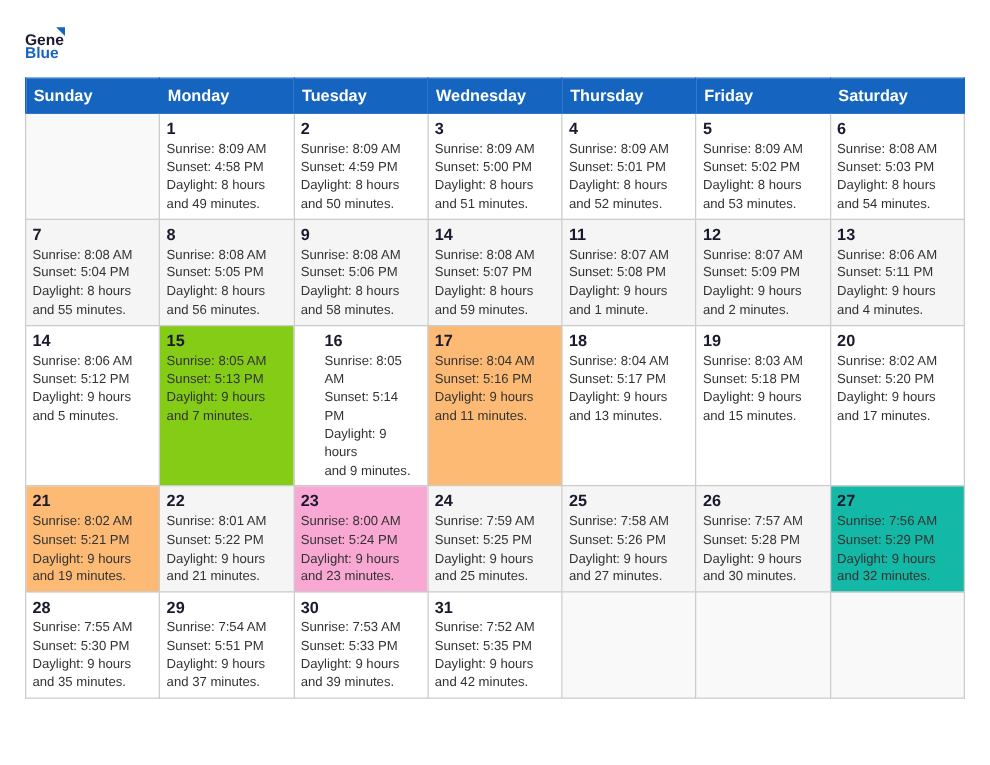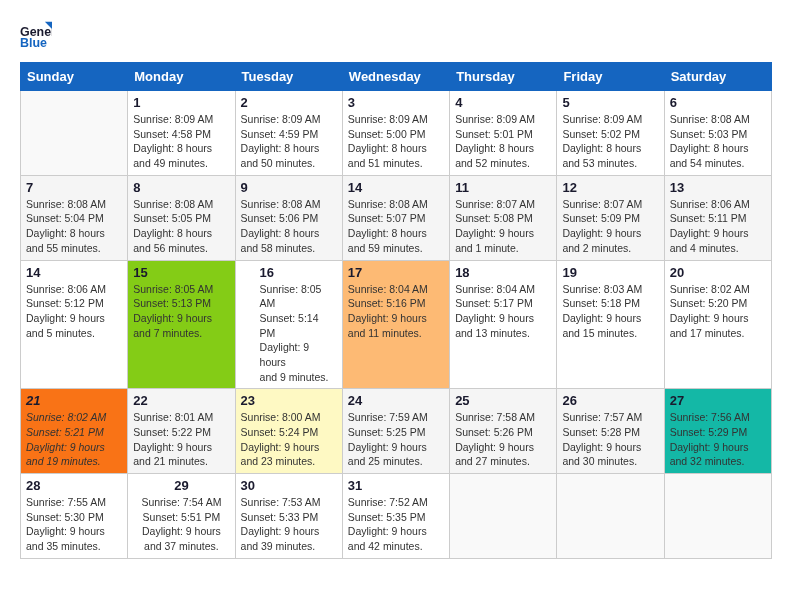--- a/index.html
+++ b/index.html
@@ -251,35 +251,35 @@
         </td>
         <td style="background: rgb(255, 255, 255);">
           <div class="date-num">20</div>
           <div class="cell-info" style="white-space: pre-line;">Sunrise: 8:02 AM
 Sunset: 5:20 PM
 Daylight: 9 hours
 and 17 minutes.</div>
         </td>
       </tr>
       <tr>
-        <td style="background: #f97316; font-style: italic;">
+        <td style="background: #fdba74;">
           <div class="date-num">21</div>
           <div class="cell-info" style="white-space: pre-line;">Sunrise: 8:02 AM
 Sunset: 5:21 PM
 Daylight: 9 hours
 and 19 minutes.</div>
         </td>
         <td style="background: rgb(245, 245, 245);">
           <div class="date-num">22</div>
           <div class="cell-info" style="white-space: pre-line;">Sunrise: 8:01 AM
 Sunset: 5:22 PM
 Daylight: 9 hours
 and 21 minutes.</div>
         </td>
-        <td style="background: #fef9c3;">
+        <td style="background: #f9a8d4;">
           <div class="date-num">23</div>
           <div class="cell-info" style="white-space: pre-line;">Sunrise: 8:00 AM
 Sunset: 5:24 PM
 Daylight: 9 hours
 and 23 minutes.</div>
         </td>
         <td style="background: rgb(245, 245, 245);">
           <div class="date-num">24</div>
           <div class="cell-info" style="white-space: pre-line;">Sunrise: 7:59 AM
 Sunset: 5:25 PM
@@ -309,21 +309,21 @@
         </td>
       </tr>
       <tr>
         <td style="background: rgb(255, 255, 255);">
           <div class="date-num">28</div>
           <div class="cell-info" style="white-space: pre-line;">Sunrise: 7:55 AM
 Sunset: 5:30 PM
 Daylight: 9 hours
 and 35 minutes.</div>
         </td>
-        <td style="background: rgb(255, 255, 255); text-align: center;">
+        <td style="background: rgb(255, 255, 255);">
           <div class="date-num">29</div>
           <div class="cell-info" style="white-space: pre-line;">Sunrise: 7:54 AM
 Sunset: 5:51 PM
 Daylight: 9 hours
 and 37 minutes.</div>
         </td>
         <td style="background: rgb(255, 255, 255);">
           <div class="date-num">30</div>
           <div class="cell-info" style="white-space: pre-line;">Sunrise: 7:53 AM
 Sunset: 5:33 PM

